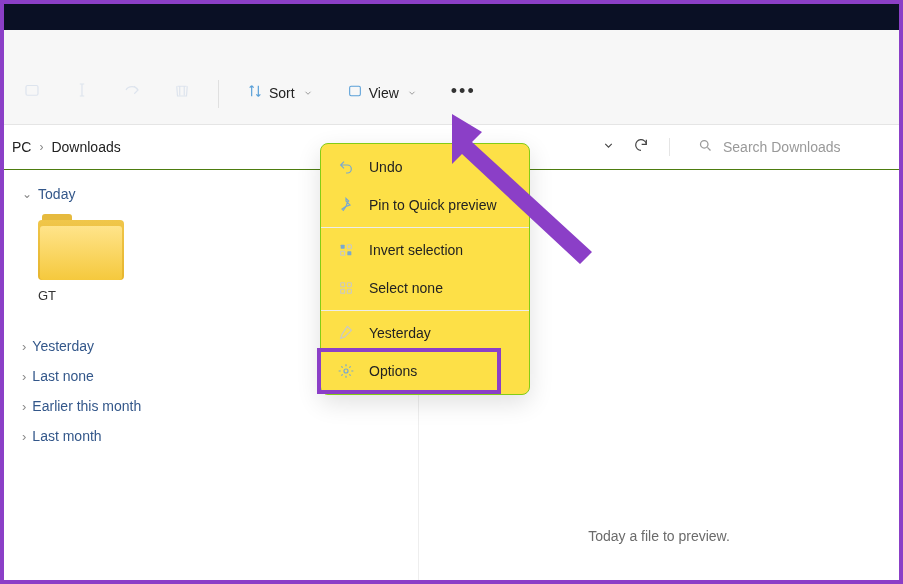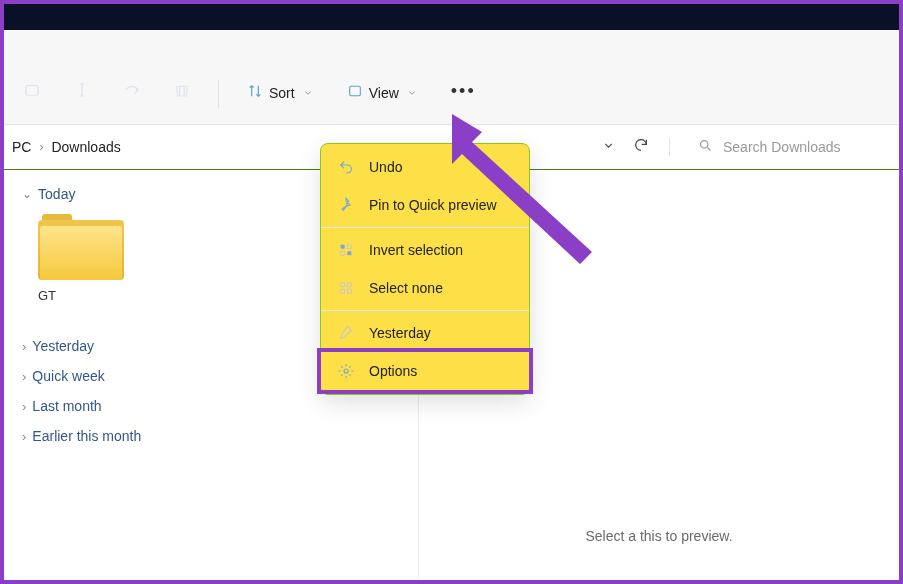--- a/index.html
+++ b/index.html
@@ -29,21 +29,21 @@
     .folder-label { font-size: 13px; color: #333; margin-top: 8px; text-align: center; }
     .time-groups { margin-top: 28px; }
     .time-group { color: #33578a; font-size: 14px; padding: 7px 0; display: flex; align-items: center; gap: 6px; }
     .time-group::before { content: '›'; color: #888; font-size: 13px; }
     .preview { flex: 1; border-left: 1px solid #eee; display: flex; align-items: flex-end; justify-content: center; padding-bottom: 36px; }
     .preview-text { color: #6b6b6b; font-size: 14px; }
     .context-menu { position: absolute; left: 316px; top: 139px; width: 210px; background: #fde047; border: 1px solid #84cc16; border-radius: 8px; box-shadow: 0 8px 24px rgba(0,0,0,0.12); padding: 4px 0; z-index: 10; }
     .menu-item { display: flex; align-items: center; padding: 10px 16px; font-size: 14px; color: #222; gap: 14px; }
     .menu-item .mi-icon { width: 18px; height: 18px; display: flex; align-items: center; justify-content: center; color: #79a8d1; }
     .menu-sep { height: 1px; background: #ececec; margin: 3px 0; }
-    .highlight-box { border: 4px solid #8B3FC7; margin: -4px 0 -4px -4px; width: 216px; }
+    .highlight-box { border: 4px solid #8B3FC7; margin: -4px 0 -4px -4px; width: 184px; }
     .arrow-annotation { position: absolute; left: 438px; top: 110px; z-index: 20; pointer-events: none; }
   </style>
 </head>
 <body>
 
 <div class="titlebar"></div>
 
 <div class="toolbar">
   <div class="tb-icon faded">
     <svg width="18" height="18" viewBox="0 0 24 24" fill="none" stroke="currentColor" stroke-width="1.6">
@@ -136,32 +136,32 @@
         <div class="folder-back"></div>
         <div class="folder-front"></div>
       </div>
       <div class="folder-label">GT</div>
     </div>
     <div class="time-groups">
       <div class="time-group">
           <span>Yesterday</span>
         </div>
       <div class="time-group">
-          <span>Quick week</span>
+          <span>Last none</span>
+        </div>
+      <div class="time-group">
+          <span>Earlier this month</span>
         </div>
       <div class="time-group">
           <span>Last month</span>
         </div>
-      <div class="time-group">
-          <span>Earlier this month</span>
-        </div>
     </div>
   </div>
   <div class="preview">
-    <div class="preview-text">Select a this to preview.</div>
+    <div class="preview-text">Today a file to preview.</div>
   </div>
 </div>
 
 <div class="context-menu">
   <div class="menu-item">
     <span class="mi-icon">
       <svg width="16" height="16" viewBox="0 0 24 24" fill="none" stroke="#79a8d1" stroke-width="1.8">
           <path d="M9 14L4 9l5-5M4 9h10a6 6 0 0 1 0 12h-2"></path>
         </svg>
     </span>

